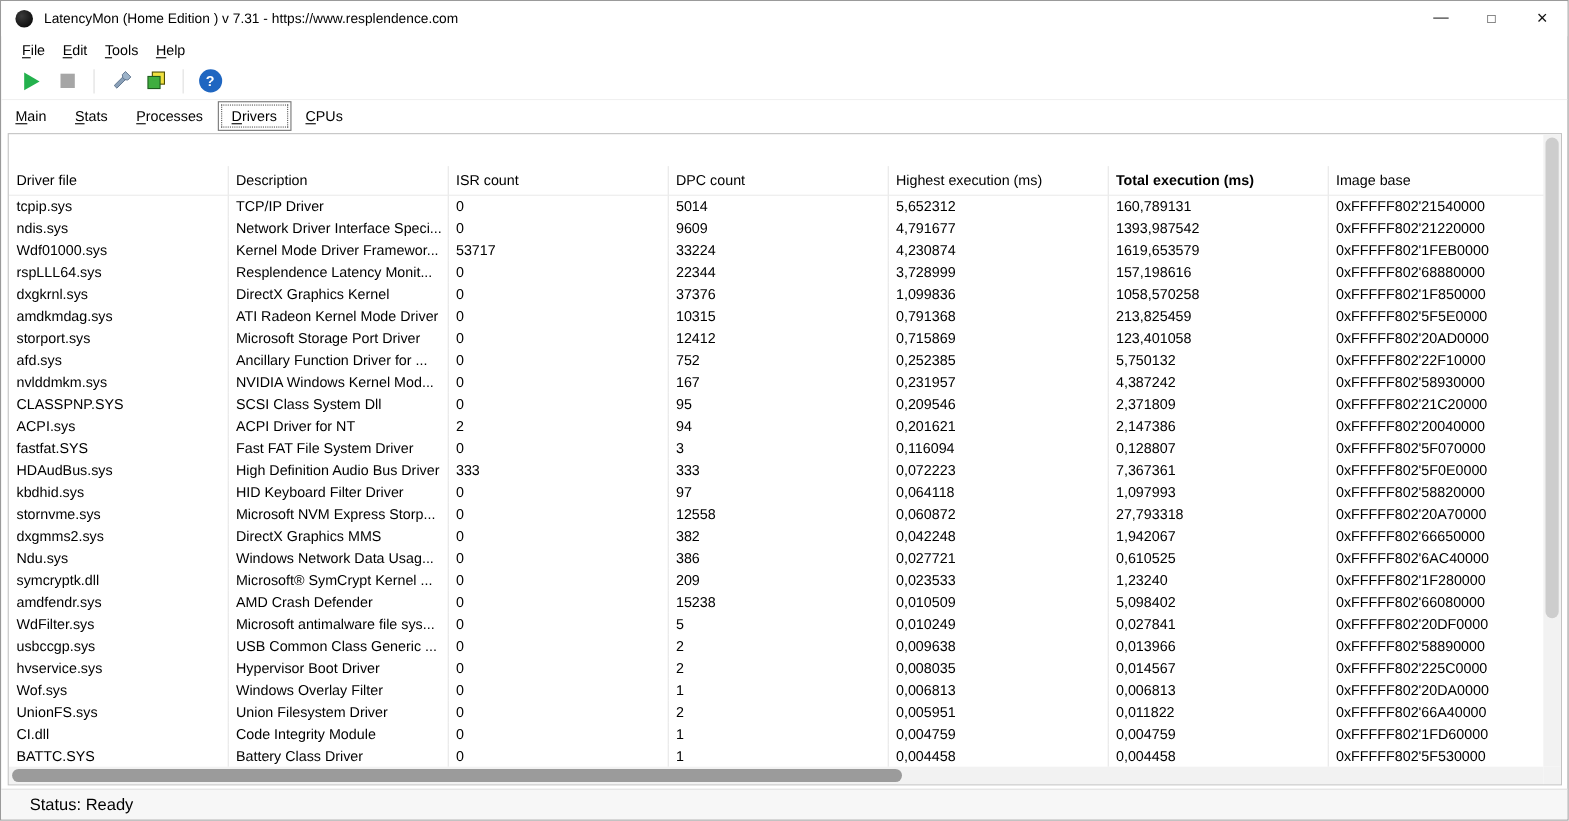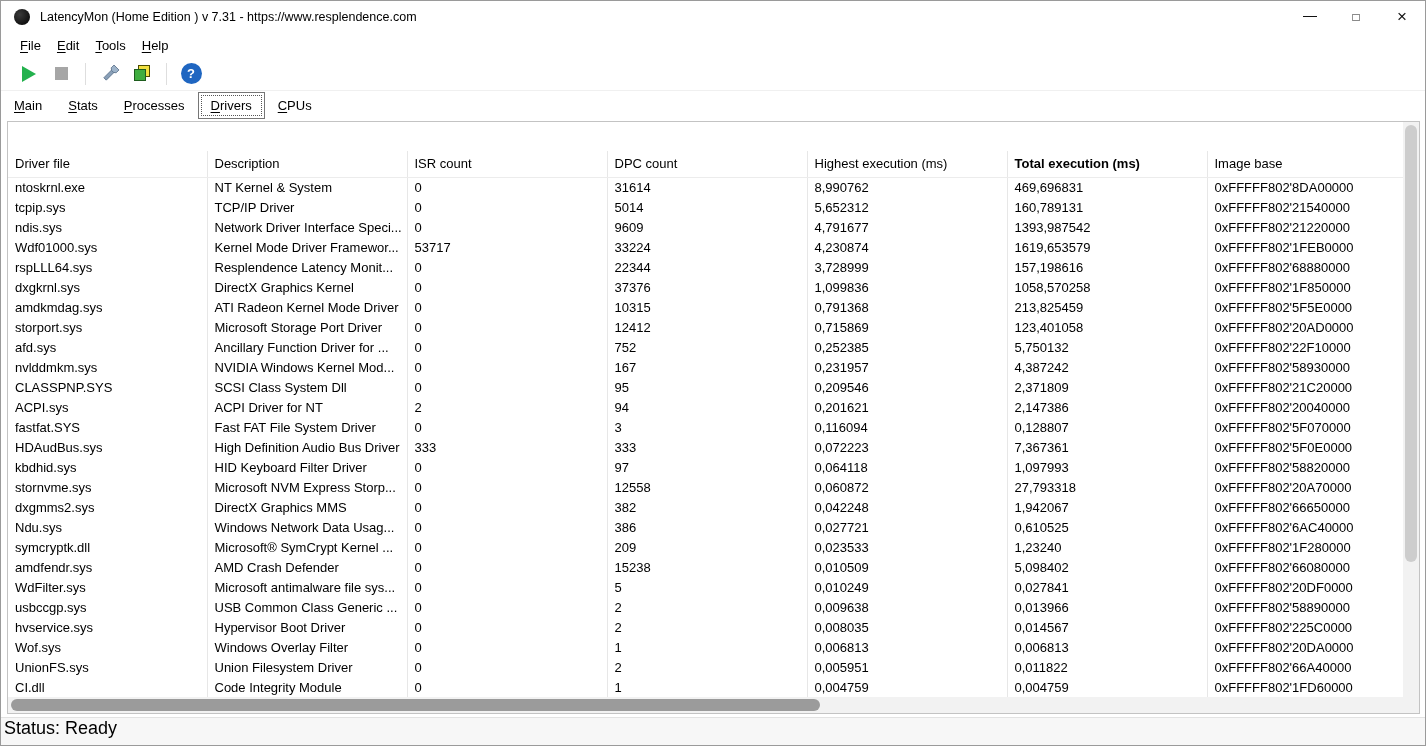--- a/index.html
+++ b/index.html
@@ -76,21 +76,21 @@
   .v-scrollbar { position:absolute; top:0; right:0; width:16px; bottom:16px; background:#f2f2f2; }
   .v-thumb { position:absolute; top:3px; left:2px; width:12px; height:76%; background:#cdcdcd; border-radius:6px; }
   .h-scrollbar { position:absolute; left:0; bottom:0; height:16px; right:16px; background:#f2f2f2; }
   .h-thumb { position:absolute; left:3px; top:2px; height:12px; width:58%; background:#9b9b9b; border-radius:6px; }
   .scroll-corner { position:absolute; right:0; bottom:0; width:16px; height:16px; background:#f2f2f2; }
 
   
   .statusbar {
     position:absolute; left:0; right:0; bottom:0; height:28px;
     background:#f7f7f7; border-top:1px solid #e2e2e2;
-    display:flex; padding-left:3px; font-size:18px;
+    display:flex; align-items:center; padding-left:26px; font-size:15px;
   }
 </style>
 </head>
 <body>
 
 <div class="titlebar">
   <div class="app-icon"></div>
   <div class="title-text">LatencyMon  (Home Edition )  v 7.31 - https://www.resplendence.com</div>
   <div class="titlebar-spacer"></div>
   <div class="win-btn min">
@@ -157,29 +157,20 @@
           <th>Description</th>
           <th>ISR count</th>
           <th>DPC count</th>
           <th>Highest execution (ms)</th>
           <th>Total execution (ms)</th>
           <th>Image base</th>
         </tr>
       </thead>
     <tbody id="body-rows">
         <tr>
-          <td>ntoskrnl.exe</td>
-          <td>NT Kernel &amp; System</td>
-          <td>0</td>
-          <td>31614</td>
-          <td>8,990762</td>
-          <td>469,696831</td>
-          <td>0xFFFFF802'8DA00000</td>
-        </tr>
-        <tr>
           <td>tcpip.sys</td>
           <td>TCP/IP Driver</td>
           <td>0</td>
           <td>5014</td>
           <td>5,652312</td>
           <td>160,789131</td>
           <td>0xFFFFF802'21540000</td>
         </tr>
         <tr>
           <td>ndis.sys</td>

